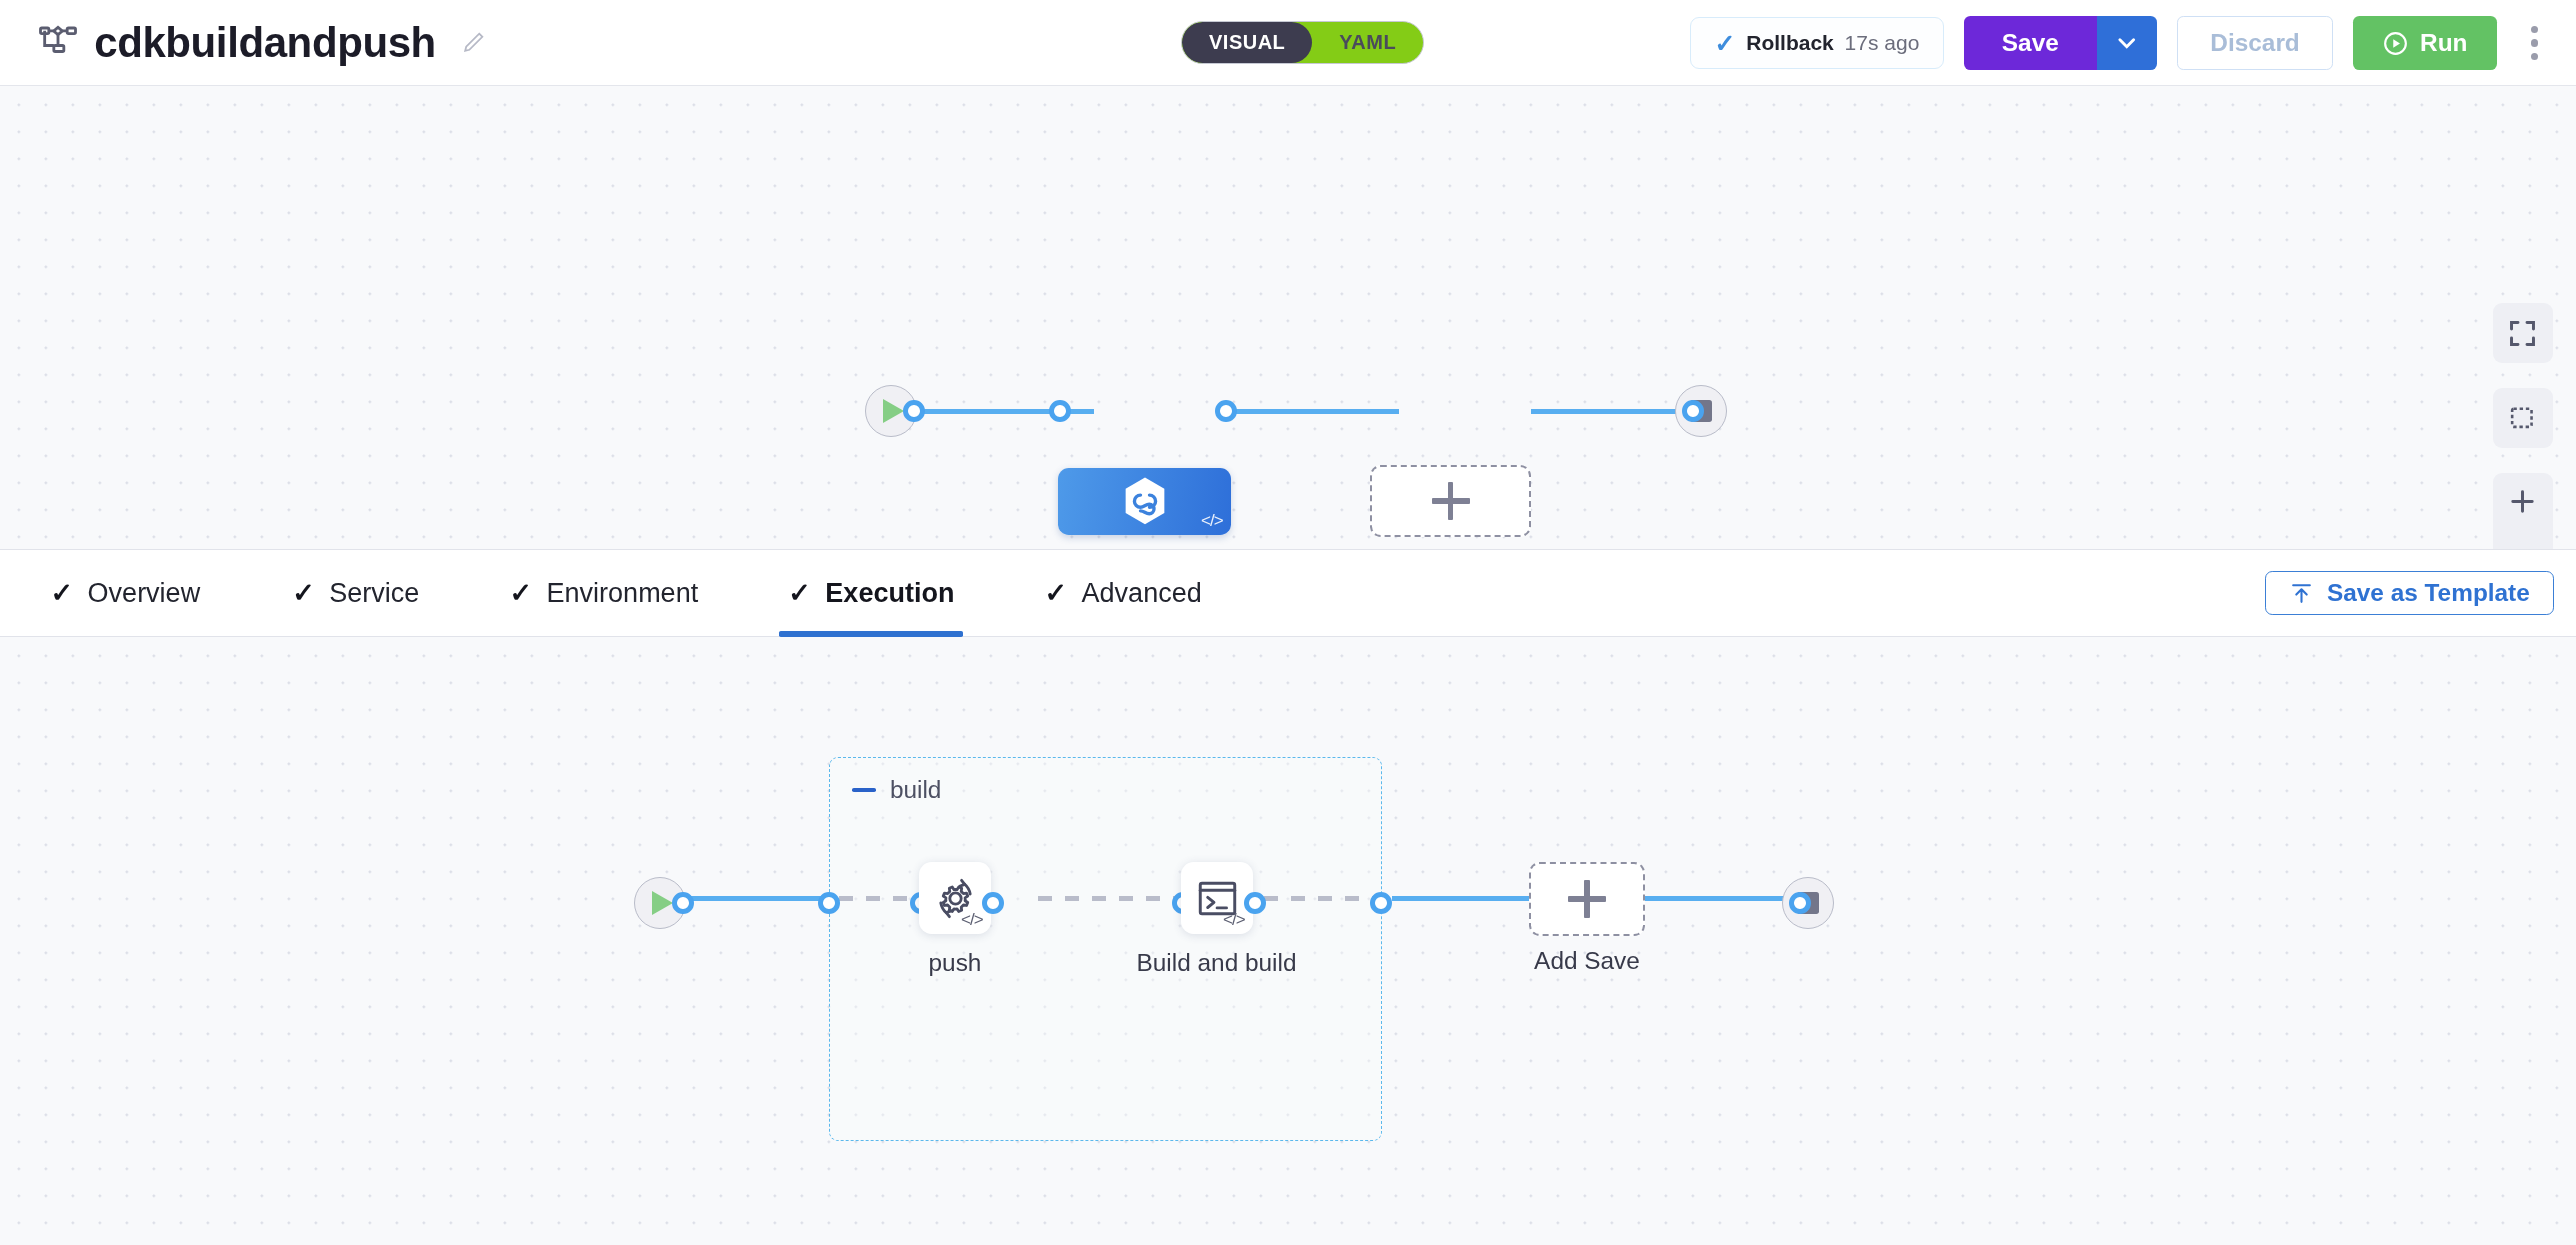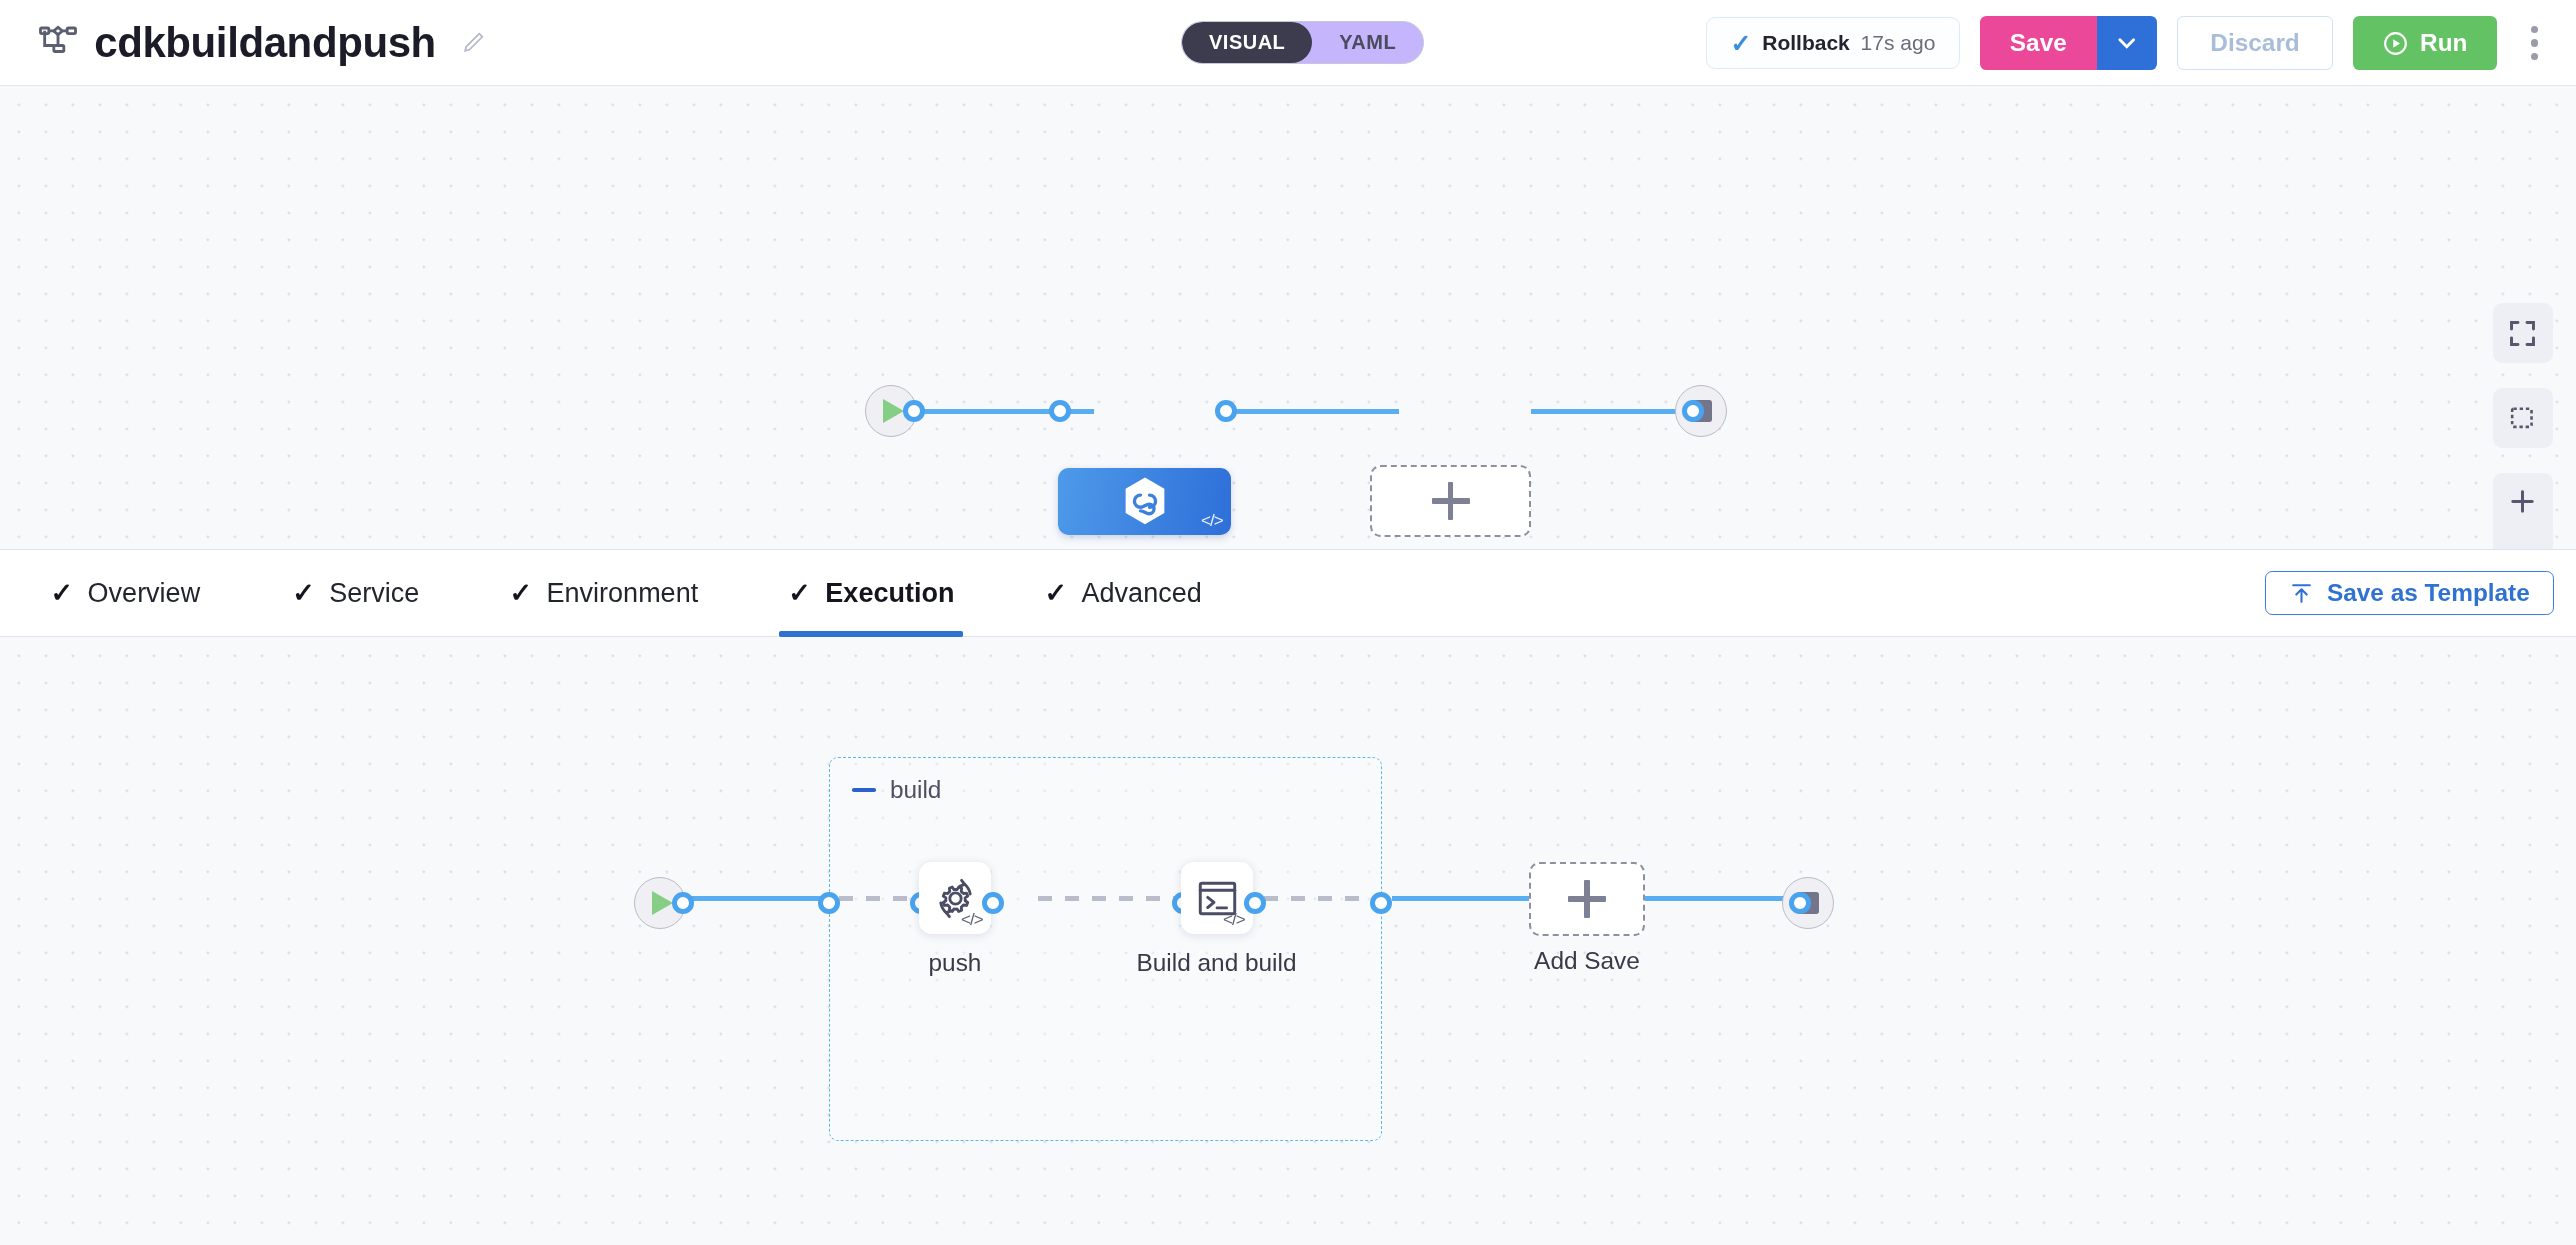--- a/index.html
+++ b/index.html
@@ -23,21 +23,21 @@
   .page-title {
     font-size: 42px; font-weight: bold; color: #1c1c28;
     letter-spacing: -0.4px; white-space: nowrap;
   }
   .edit-pencil { width: 25px; height: 25px; color: #b6b9c6; margin-left: 9px; flex: none; cursor: pointer; }
 
   
   .mode-toggle {
     position: absolute; left: 1181px; top: 21px;
     height: 43px; display: flex; align-items: stretch;
-    border: 0.9px solid #c6c9d4; border-radius: 21.7px; background: #c4b5fd; overflow: hidden;
+    border: 0.9px solid #c6c9d4; border-radius: 21.7px; background: #84cc16; overflow: hidden;
   }
   .mode-opt {
     display: flex; align-items: center; justify-content: center;
     padding: 0 27px; font-size: 20px; font-weight: bold; letter-spacing: 0.5px;
     color: #4a4b5c; cursor: pointer; user-select: none;
   }
   .mode-opt.active { background: #3d3c4f; color: #ffffff; border-radius: 21.7px; }
 
   
   .actions {
@@ -49,23 +49,23 @@
     height: 52px; padding: 0 23.5px;
     border: 0.9px solid #d8ecfb; border-radius: 9px; background: #fdfeff;
     font-size: 21px; white-space: nowrap;
   }
   .validated-pill .chk { color: #3e8ddd; font-size: 25px; font-weight: bold; line-height: 1; }
   .validated-pill .lbl { color: #22242e; font-weight: bold; }
   .validated-pill .ago { color: #6b6d7c; }
 
   .save-split { display: flex; height: 54px; border-radius: 6.3px; overflow: hidden; }
   .save-btn {
-    background: #ec4899; color: #ffffff; border: none;
+    background: #6d28d9; color: #ffffff; border: none;
     font-size: 24.4px; font-weight: bold; font-family: inherit;
-    padding: 0 30px; cursor: pointer;
+    padding: 0 38px; cursor: pointer;
   }
   .save-caret {
     background: #2f6fd8; color: #ffffff; border: none;
     width: 60px; display: flex; align-items: center; justify-content: center;
     cursor: pointer;
   }
   .save-caret svg { width: 23.5px; height: 23.5px; }
 
   .discard-btn {
     height: 54px; padding: 0 32.5px;

